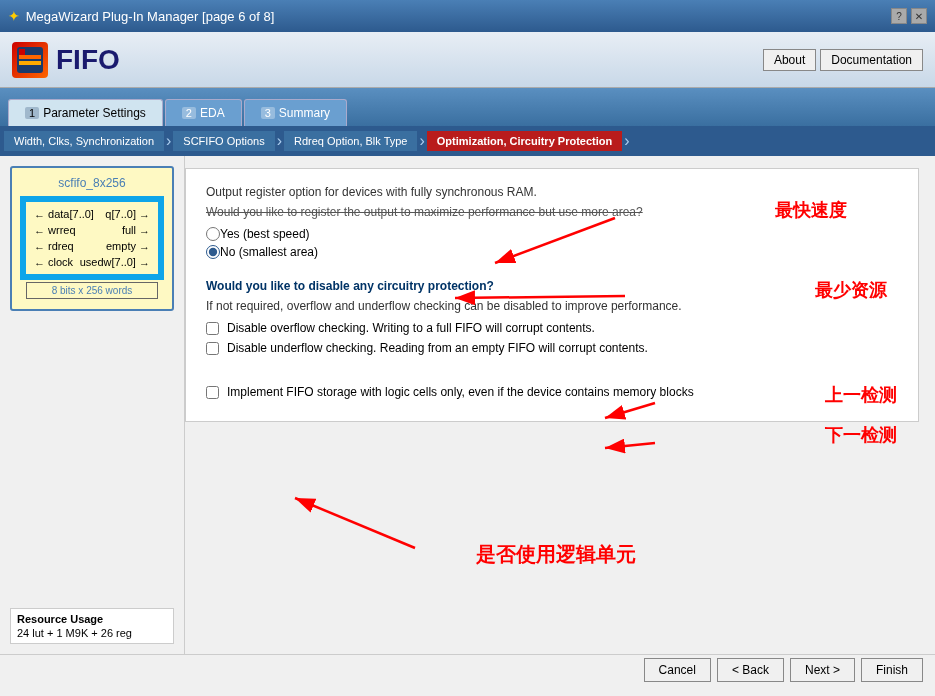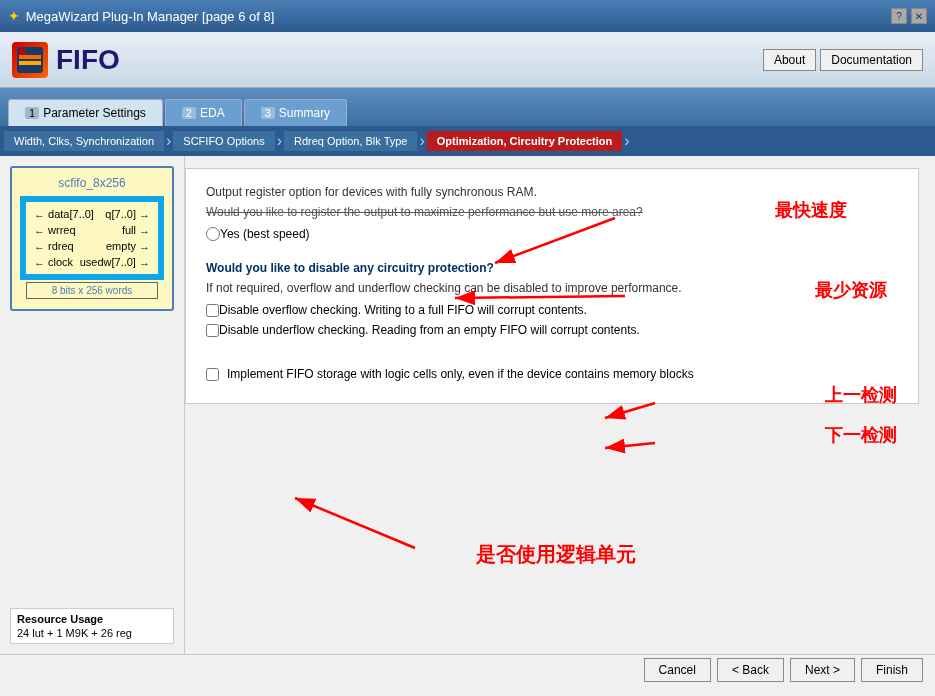--- a/index.html
+++ b/index.html
@@ -184,21 +184,21 @@
       display: flex; align-items: center; gap: 0;
       margin: 4px 0; font-size: 12px; cursor: pointer;
     }
     .radio-input {
       width: 14px; height: 14px;
       accent-color: #2d5a8e;
     }
 
     .checkbox-group { margin: 8px 0; }
     .checkbox-item {
-      display: flex; align-items: flex-start; 
+      display: flex; align-items: flex-start; gap: 8px;
       margin: 6px 0; font-size: 12px; cursor: pointer;
     }
     .checkbox-input {
       width: 13px; height: 13px;
       margin-top: 1px;
       flex-shrink: 0;
     }
 
     
     .bottom-bar {
@@ -329,20 +329,24 @@
 
       <div class="section-text" style="margin-bottom: 6px;">Output register option for devices with fully synchronous RAM.</div>
 
       <div class="section-text" style="text-decoration: line-through; color: #555; margin-bottom: 6px;">Would you like to register the output to maximize performance but use more area?</div>
 
       <div class="radio-group">
         <label class="radio-item">
           <input type="radio" class="radio-input" name="performance" style="">
           <span>Yes (best speed)</span>
         </label>
+        <label class="radio-item">
+          <input type="radio" class="radio-input" name="performance" checked="" style="">
+          <span>No (smallest area)</span>
+        </label>
       </div>
 
       <div style="height: 12px;"></div>
 
       <div class="section-title">Would you like to disable any circuitry protection?</div>
       <div class="section-text" style="margin-bottom: 8px;">If not required, overflow and underflow checking can be disabled to improve performance.</div>
 
       <div class="checkbox-group">
         <label class="checkbox-item">
           <input type="checkbox" class="checkbox-input" style="">

